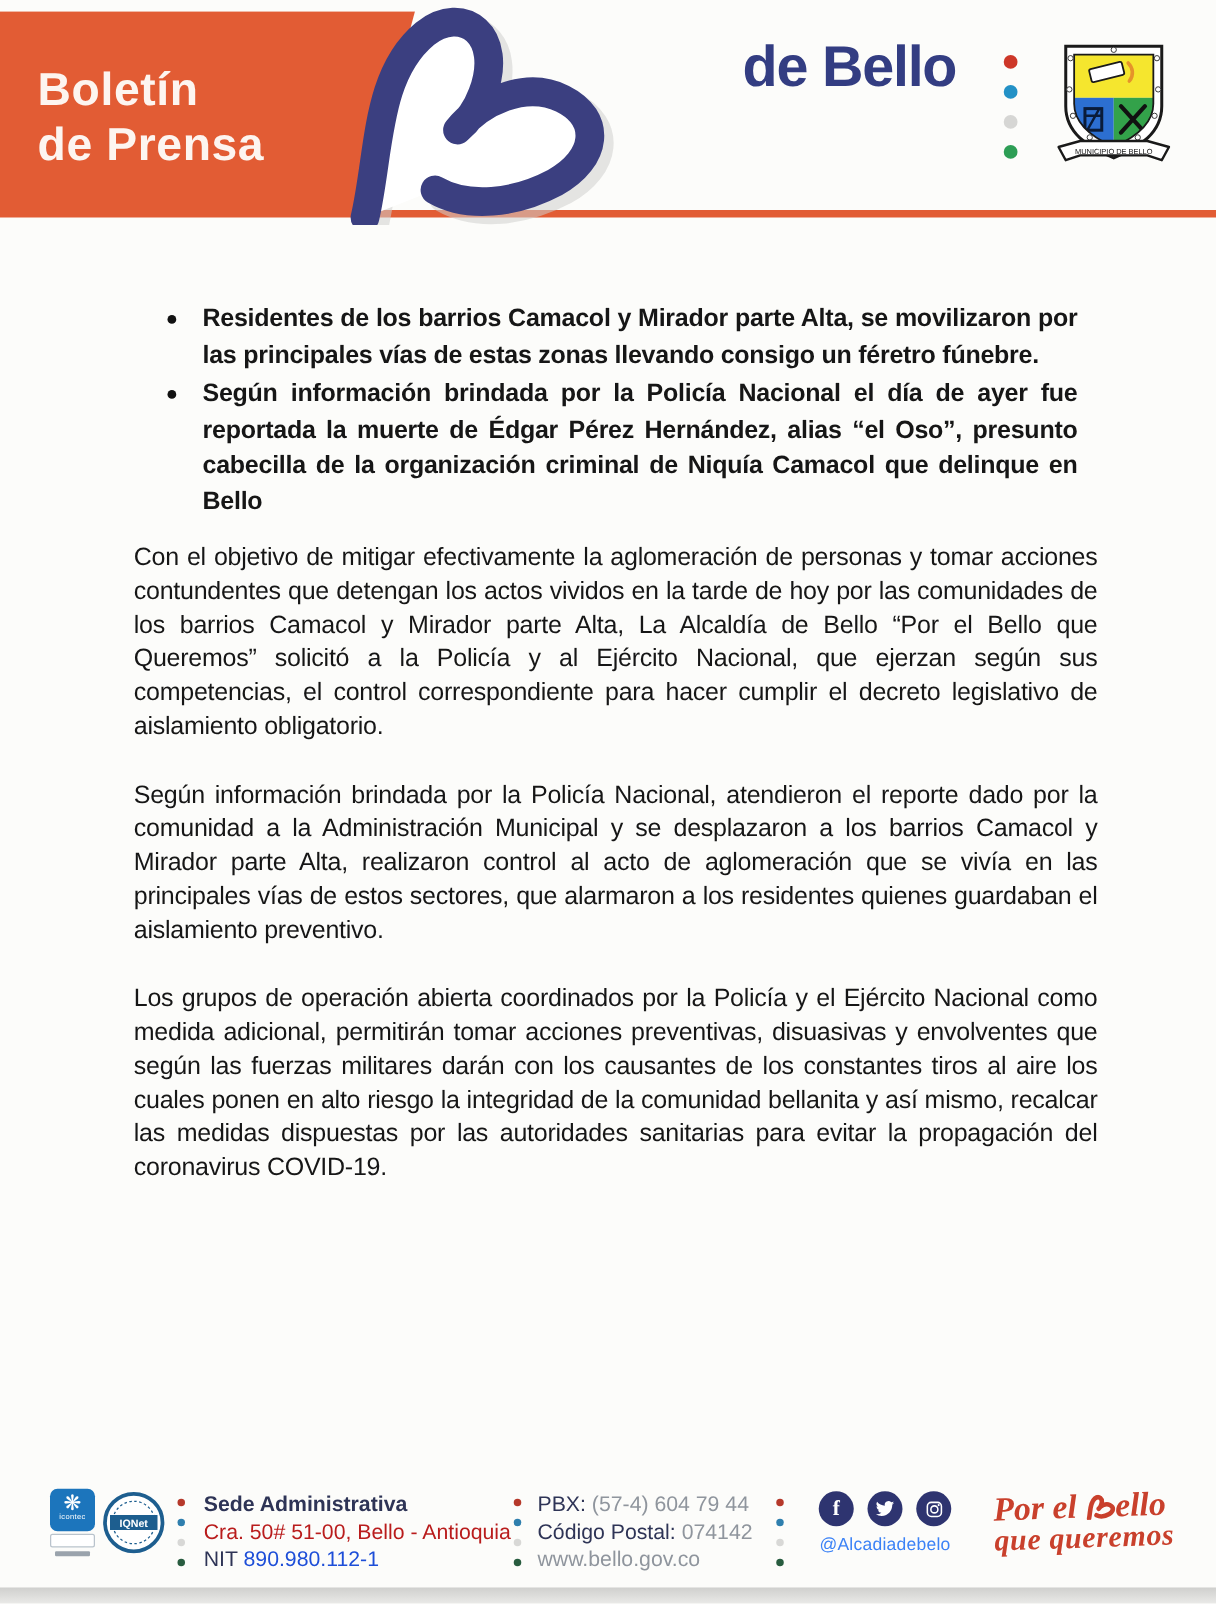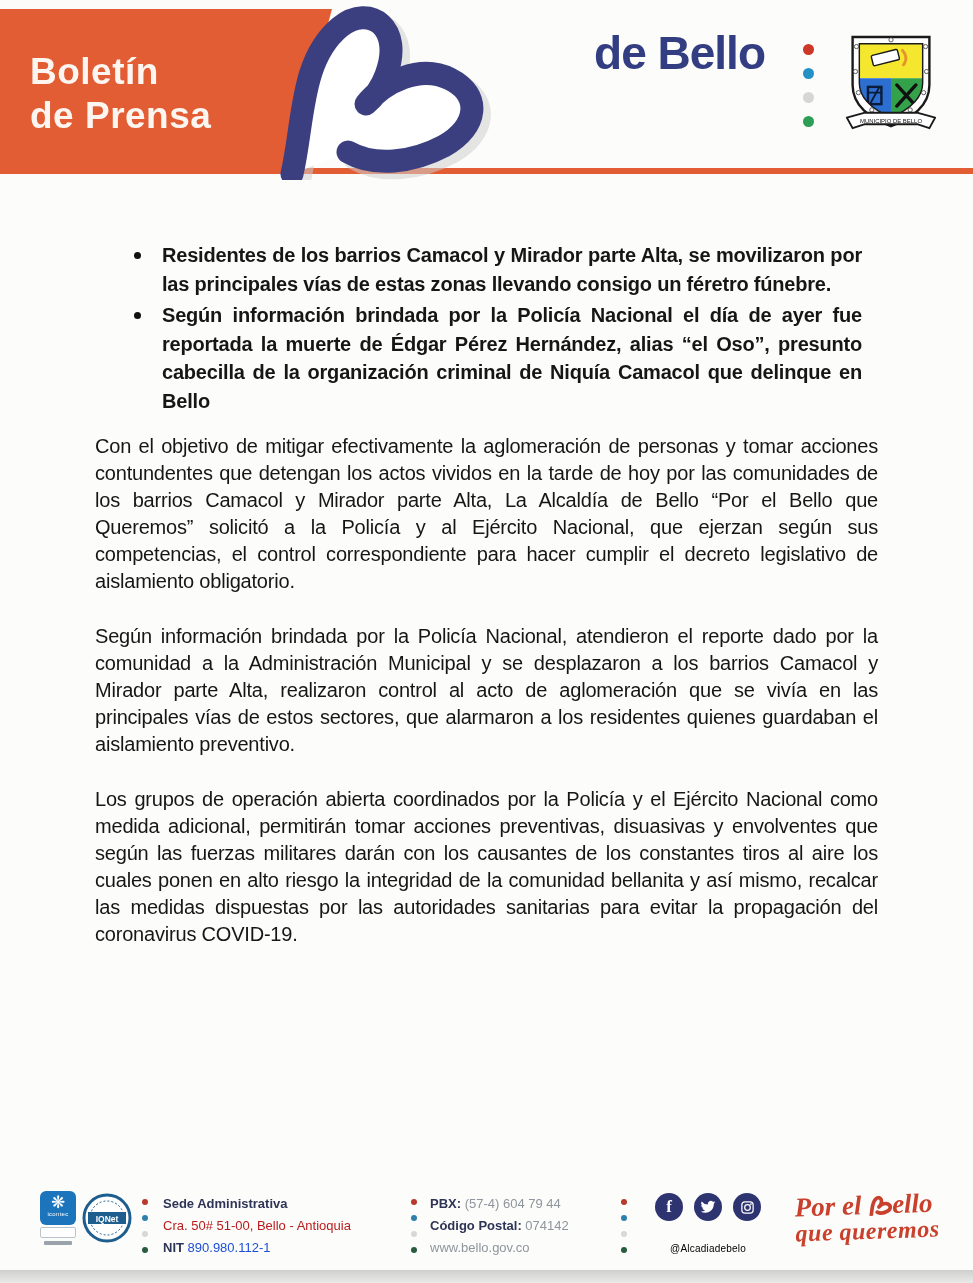--- a/index.html
+++ b/index.html
@@ -28,39 +28,39 @@
   .hdr-dots{ position:absolute; left:803px; top:44px; display:flex; flex-direction:column; gap:13px;}
   .hdr-dots .dot{ width:11px; height:11px; border-radius:50%; }
   .crest{ position:absolute; left:843px; top:33px; }
   
   .content{ position:absolute; left:95px; top:241px; width:783px; color:#161616;}
   .title{ text-align:center; font-weight:bold; font-size:22.5px; line-height:30px; letter-spacing:-.2px; margin-bottom:31px;}
   .bullets{ margin:0 16px 18px 0; }
   .bullet-row{ display:flex; margin-bottom:3px; }
   .bullet-dot{ flex:0 0 7px; width:7px; height:7px; border-radius:50%; background:#111; margin:11px 0 0 39px; }
   .bullet-text{ flex:1; padding-left:21px; font-weight:bold; font-size:20px; line-height:28.5px; text-align:justify; letter-spacing:-.2px;}
-  .para{ font-size:20px; line-height:27px; text-align:justify; letter-spacing:-.2px; margin:0 0 28px 0;}
+  .para{ font-size:20px; line-height:27px; text-align:justify; letter-spacing:-.2px; margin:0 0 28px 12px;}
   
   .footer{ position:absolute; left:0; top:1185px; width:973px; height:85px; }
   .badge-icontec{ position:absolute; left:40px; top:6px; width:36px; text-align:center;}
   .badge-icontec .sq{ width:36px; height:34px; border-radius:6px; background:#1c75bc; color:#fff; position:relative;}
   .badge-icontec .sq .flower{ font-size:17px; line-height:24px; display:block;}
   .badge-icontec .sq .lbl{ font-size:6px; display:block; margin-top:-4px; letter-spacing:.3px;}
   .badge-icontec .box{ margin-top:2px; height:9px; border:1px solid #b9c3cc; border-radius:2px; background:#fff;}
   .badge-icontec .bar{ margin:3px auto 0; width:28px; height:4px; background:#9aa3ac; border-radius:1px;}
   .badge-iqnet{ position:absolute; left:82px; top:8px;}
   .f-dots{ position:absolute; display:flex; flex-direction:column; gap:10px;}
   .f-dots .dot{ width:6px; height:6px; border-radius:50%;}
-  .f-col{ position:absolute; top:8px; font-size:13px; line-height:22px;}
+  .f-col{ position:absolute; top:8px; font-size:17px; line-height:22px;}
   .f-title{ font-weight:bold; }
-  .f-bold-lbl{ font-weight:bold; }
+  .f-bold-lbl{ font-weight:normal; }
   .social{ position:absolute; left:648px; top:8px; width:120px; text-align:center;}
   .social-row{ display:flex; gap:11px; justify-content:center;}
   .social-circle{ width:28px; height:28px; border-radius:50%; background:#2e3470; display:flex; align-items:center; justify-content:center;}
-  .social-handle{ margin-top:22px; font-size:10px; color:#000000; letter-spacing:.2px;}
+  .social-handle{ margin-top:6px; font-size:14px; color:#3b82f6; letter-spacing:.2px;}
   .slogan{ position:absolute; left:795px; top:6px; color:#c9402c; transform:rotate(-2deg);
            font-family:"Liberation Serif", serif; font-style:italic; font-weight:bold; }
   .slogan .l1{ font-size:27px; line-height:28px; white-space:nowrap;}
   .slogan .l2{ font-size:24px; line-height:24px; margin-top:0; letter-spacing:.5px; white-space:nowrap;}
   .bottom-strip{ position:absolute; left:0; bottom:0; width:973px; height:13px;
                  background:linear-gradient(#cfcfcd,#eaeae8); }
 </style>
 </head>
 <body>
 

